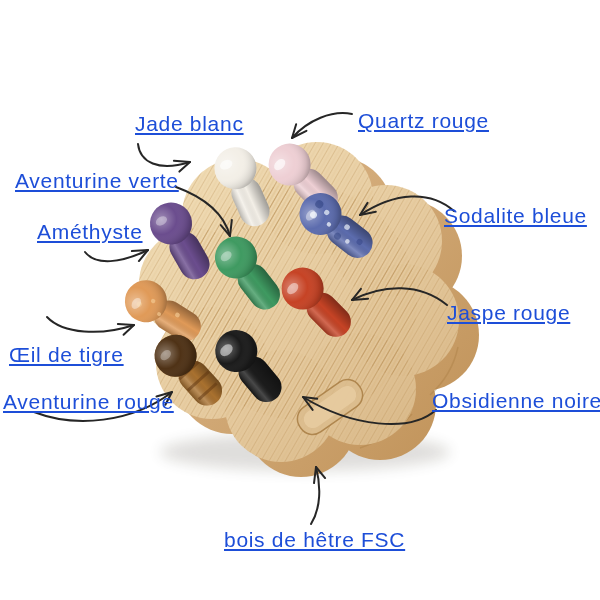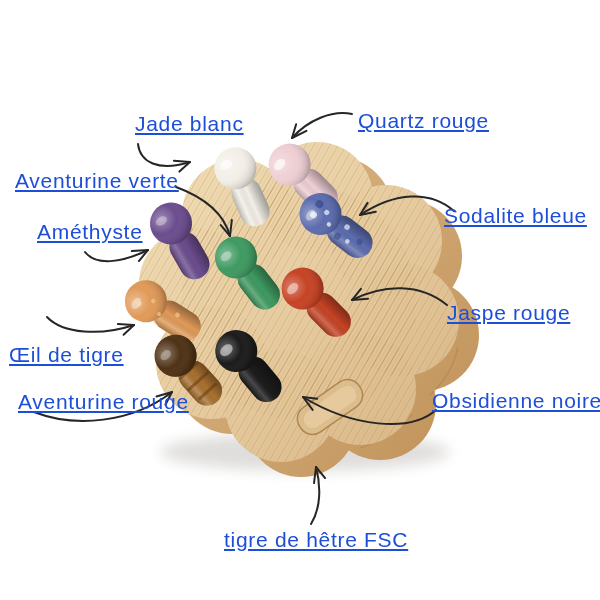--- a/index.html
+++ b/index.html
@@ -215,17 +215,17 @@
     </g>
   </svg>
 
   <div class="label" style="left:135px;top:112px;">Jade blanc</div>
   <div class="label" style="left:358px;top:109px;">Quartz rouge</div>
   <div class="label" style="left:444px;top:204px;">Sodalite bleue</div>
   <div class="label" style="left:37px;top:220px;">Améthyste</div>
   <div class="label" style="left:15px;top:169px;">Aventurine verte</div>
   <div class="label" style="left:447px;top:301px;">Jaspe rouge</div>
   <div class="label" style="left:9px;top:295px;margin-top:48px;">Œil de tigre</div>
-  <div class="label" style="left:18px;top:390px;text-align:center;">Aventurine rouge</div>
+  <div class="label" style="left:3px;top:390px;text-align:center;">Aventurine rouge</div>
   <div class="label" style="left:432px;top:389px;">Obsidienne noire</div>
-  <div class="label" style="left:224px;top:528px;">tigre de hêtre FSC</div>
+  <div class="label" style="left:224px;top:528px;">bois de hêtre FSC</div>
 
 </div>
 
 </body></html>

